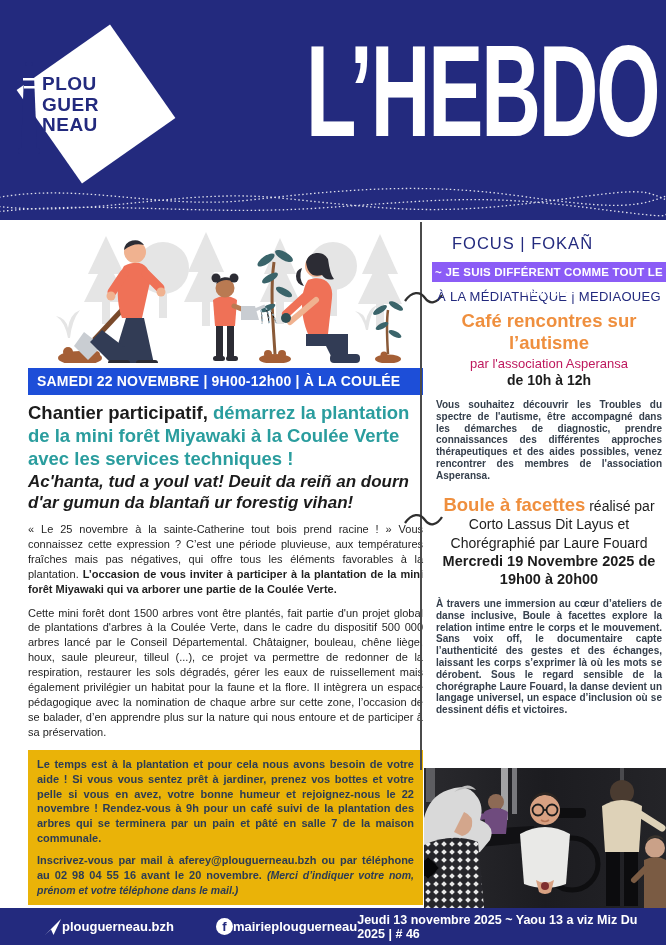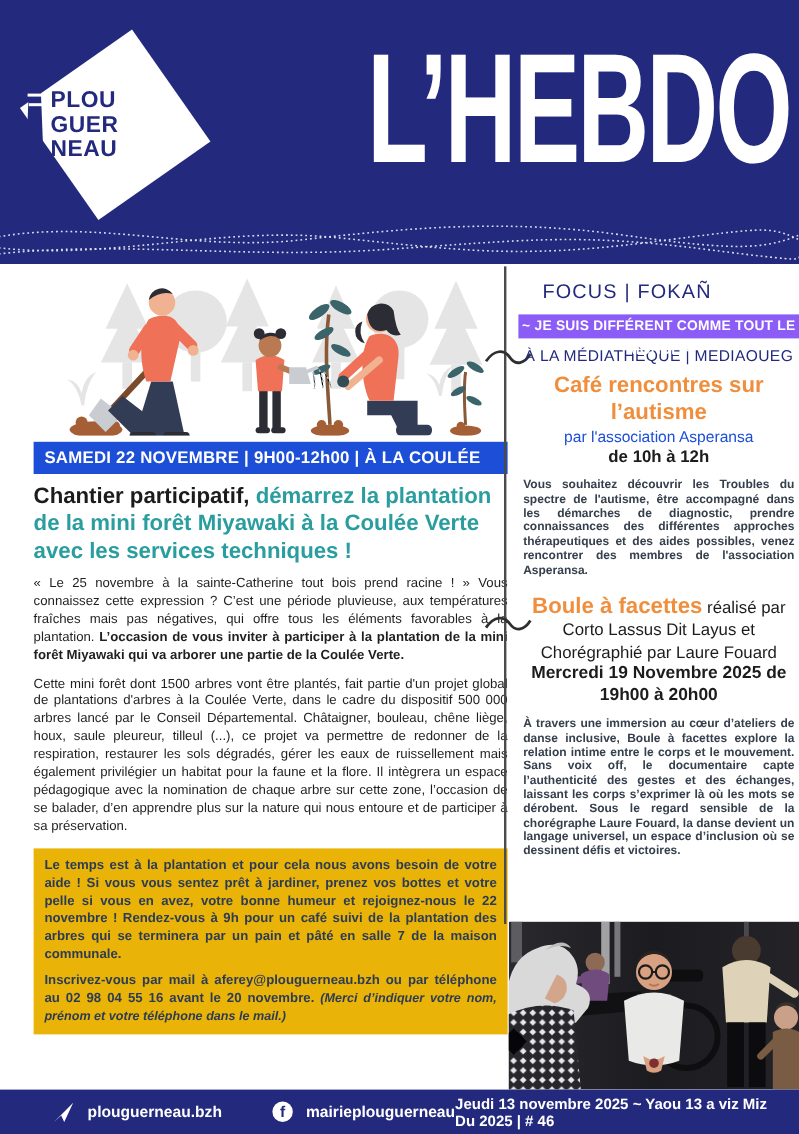--- a/index.html
+++ b/index.html
@@ -43,33 +43,33 @@
   .rightcol{position:absolute;left:432px;top:230px;width:234px;}
   .focus-h{margin:4px 0 0 20px;color:#232a7e;font-size:16.5px;font-weight:500;
            letter-spacing:1px;}
   .quote-banner{margin-top:9px;background:#8b5cf6;color:#fff;font-weight:700;font-size:11.5px;
                 height:20px;line-height:20px;text-align:center;letter-spacing:.2px;
                 transform:scaleX(1);}
   .loc{margin-top:7px;color:#232a7e;font-size:13px;font-weight:500;text-align:center;
        letter-spacing:.3px;}
   .ev-title{margin-top:6px;color:#ef8f3e;font-size:18.5px;font-weight:700;text-align:center;
             line-height:22px;}
-  .ev-by{margin-top:2px;font-size:13px;color:#1d4ed8;text-align:center;line-height:16px;}
+  .ev-by{margin-top:2px;font-size:13px;color:#be185d;text-align:center;line-height:16px;}
   .ev-date{font-size:14px;font-weight:700;color:#1c1c1c;text-align:center;line-height:17px;}
   .rbody{margin-top:10px;padding:0 4px 0 4px;font-size:10px;font-weight:700;color:#36404d;
          line-height:11.8px;text-align:justify;}
   .ev2-head{margin-top:14px;text-align:center;font-size:14px;color:#1c1c1c;line-height:18.5px;}
   .ev2-head .orange{color:#ef8f3e;font-size:18.5px;font-weight:700;}
   .ev2-date{font-size:14.5px;font-weight:700;color:#1c1c1c;text-align:center;line-height:18px;}
   .photo{position:absolute;left:424px;top:768px;width:242px;height:140px;display:block;}
 
   
   .footer{position:absolute;left:0;bottom:0;width:666px;height:37px;background:#232a7e;
           display:flex;align-items:center;color:#fff;font-weight:700;font-size:13px;}
-  .f-item{display:flex;align-items:center;gap:11px;}
+  .f-item{display:flex;align-items:center;gap:0;}
   .f-item.web{margin-left:44px;}
   .f-item.fb{margin-left:42px;}
   .fb-circle{width:17px;height:17px;border-radius:50%;background:#fff;color:#232a7e;
              display:flex;align-items:center;justify-content:center;font-size:13px;
              font-weight:800;line-height:1;}
   .f-date{margin-left:auto;margin-right:14px;font-size:12.5px;}
 </style>
 </head>
 <body>
 
@@ -212,20 +212,21 @@
         <path d="M274,46 q-4,10 2,18 q-8,-2 -8,-10 q0,-6 6,-8" fill="#2c2c34"></path>
       </g>
 
       <rect x="0" y="141" width="395" height="5" fill="#ffffff"></rect>
     </svg>
 
     <div class="event-banner">SAMEDI 22 NOVEMBRE | 9H00-12h00 | À LA COULÉE VERTE</div>
 
     <div class="art-title"><span>Chantier participatif,</span><span class="teal"> démarrez la plantation de la mini forêt Miyawaki à la Coulée Verte avec les services techniques !</span></div>
 
+    <div class="breton">Ac'hanta, tud a youl vat! Deuit da reiñ an dourn d'ar gumun da blantañ ur forestig vihan!</div>
 
     <div class="bodyp"><span>« Le 25 novembre à la sainte-Catherine tout bois prend racine ! » Vous connaissez cette expression ? C’est une période pluvieuse, aux températures fraîches mais pas négatives, qui offre tous les éléments favorables à la plantation. </span><b>L’occasion de vous inviter à participer à la plantation de la mini forêt Miyawaki qui va arborer une partie de la Coulée Verte.</b></div>
 
     <div class="bodyp">Cette mini forêt dont 1500 arbres vont être plantés, fait partie d'un projet global de plantations d'arbres à la Coulée Verte, dans le cadre du dispositif 500 000 arbres lancé par le Conseil Départemental. Châtaigner, bouleau, chêne liège, houx, saule pleureur, tilleul (...), ce projet va permettre de redonner de la respiration, restaurer les sols dégradés, gérer les eaux de ruissellement mais également privilégier un habitat pour la faune et la flore. Il intègrera un espace pédagogique avec la nomination de chaque arbre sur cette zone, l’occasion de se balader, d’en apprendre plus sur la nature qui nous entoure et de participer à sa préservation.</div>
 
     <div class="highlight">
       <div class="bodyp">Le temps est à la plantation et pour cela nous avons besoin de votre aide ! Si vous vous sentez prêt à jardiner, prenez vos bottes et votre pelle si vous en avez, votre bonne humeur et rejoignez-nous le 22 novembre ! Rendez-vous à 9h pour un café suivi de la plantation des arbres qui se terminera par un pain et pâté en salle 7 de la maison communale.</div>
       <div class="bodyp"><span>Inscrivez-vous par mail à aferey@plouguerneau.bzh ou par téléphone au 02 98 04 55 16  avant le 20 novembre. </span><span class="it">(Merci d’indiquer votre nom, prénom et votre téléphone dans le mail.)</span></div>
     </div>
   </div>

